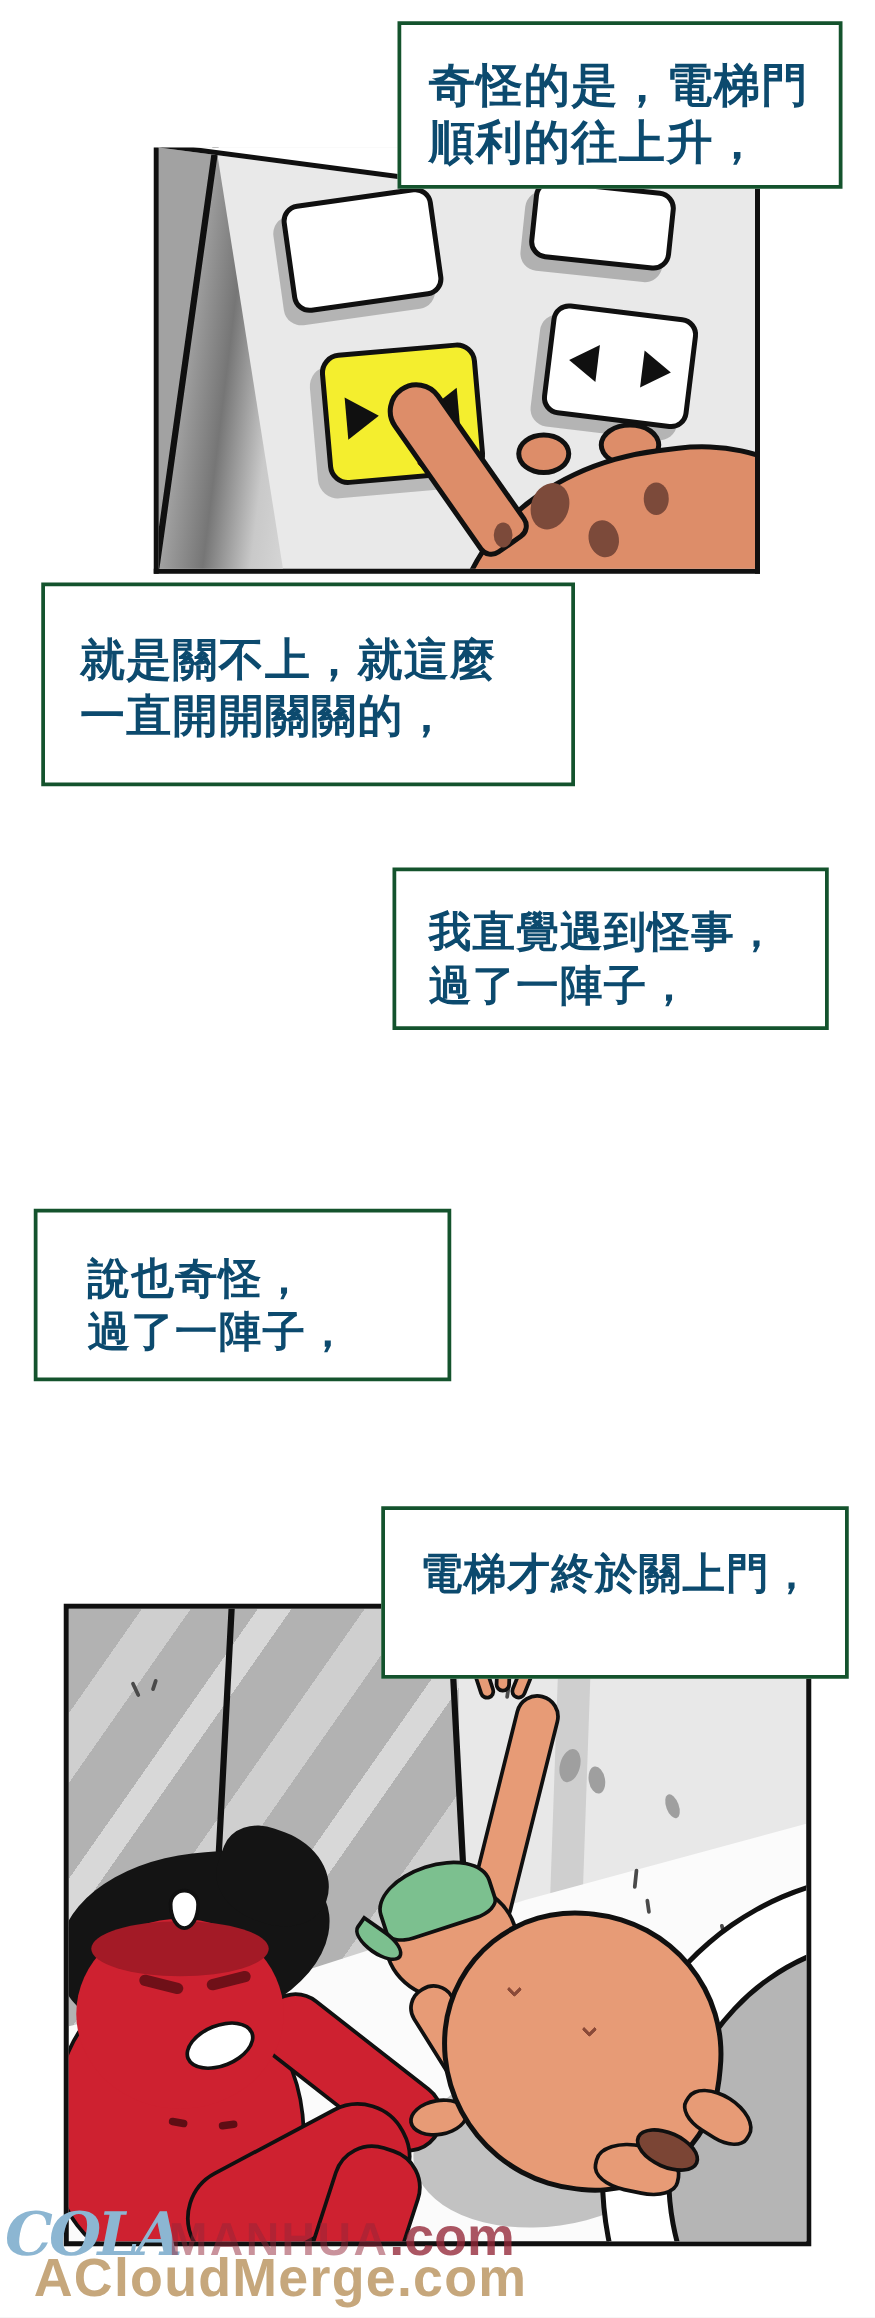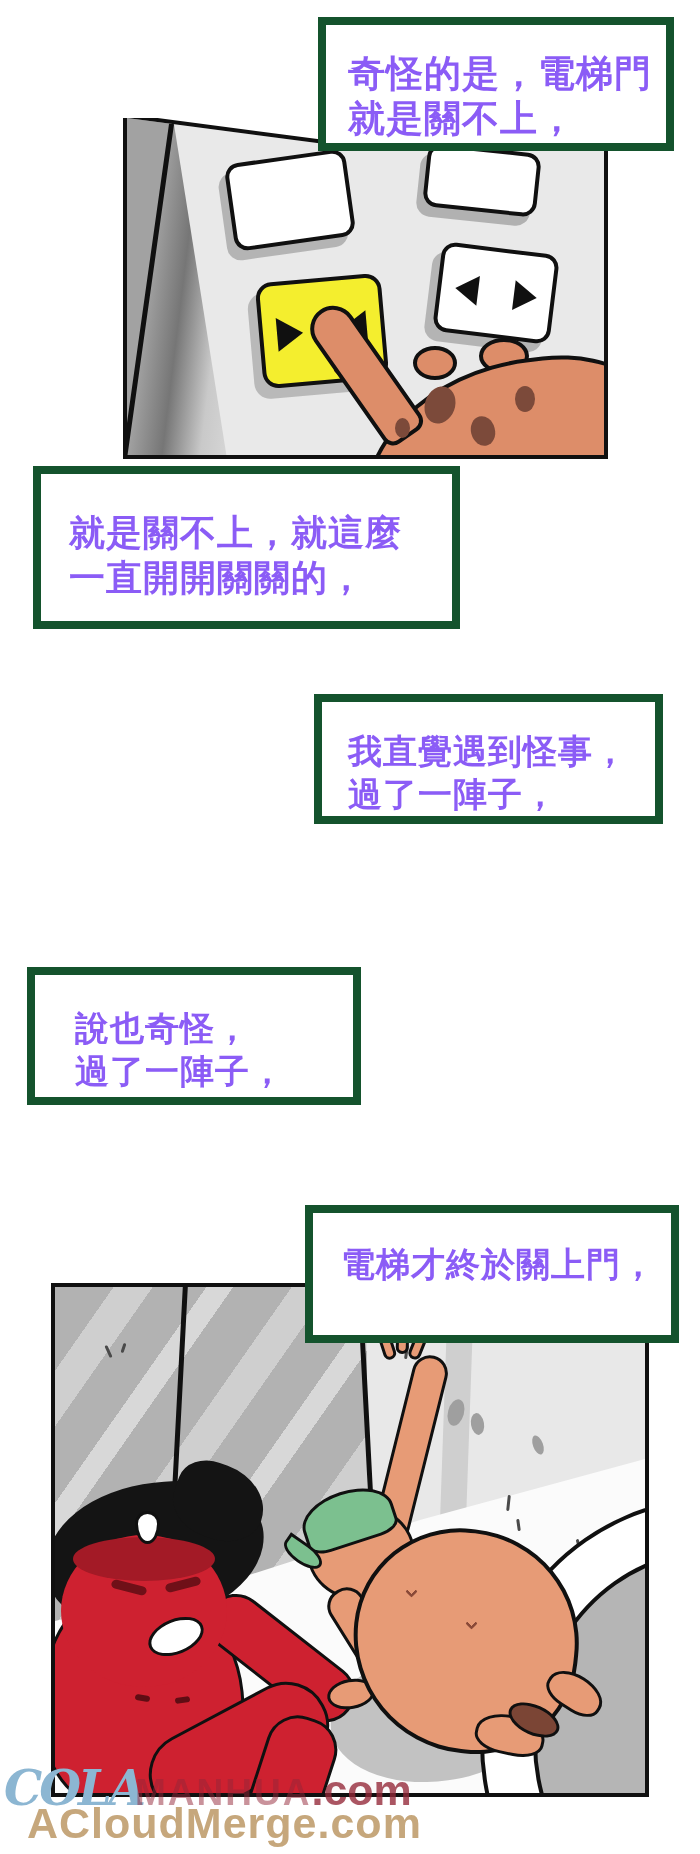--- a/index.html
+++ b/index.html
@@ -5,22 +5,22 @@
   * { margin:0; padding:0; box-sizing:border-box; }
   html,body { background:#ffffff; }
   .page {
     position:relative; width:700px; height:1854px; margin:0 auto;
     background:#ffffff; overflow:hidden; outline:1px solid #dcdcdc;
     font-family:"Liberation Sans","DejaVu Sans",sans-serif;
   }
 
   
   .cap {
-    position:absolute; background:#ffffff; border:8px solid #14532d;
-    color:#8b5cf6; font-weight:700; z-index:5; letter-spacing:1px;
+    position:absolute; background:#ffffff; border:3px solid #14532d;
+    color:#0c4a6e; font-weight:700; z-index:5; letter-spacing:1px;
   }
   .cap .ln { white-space:nowrap; }
   .cap1 { left:318px; top:17px;  width:356px; height:134px; padding:26px 0 0 22px; font-size:37px; line-height:1.22; }
   .cap2 { left:33px;  top:466px; width:427px; height:163px; padding:36px 0 0 28px; font-size:36px; line-height:1.25; }
   .cap3 { left:314px; top:694px; width:349px; height:130px; padding:28px 0 0 26px; font-size:34px; line-height:1.25; }
   .cap4 { left:27px;  top:967px; width:334px; height:138px; padding:32px 0 0 40px; font-size:34px; line-height:1.25; }
   .cap5 { left:305px; top:1205px;width:374px; height:138px; padding:30px 0 0 28px; font-size:34px; line-height:1.25; z-index:6; }
 
   
   .panel1 {
@@ -128,21 +128,21 @@
   .wm-dotcom { font-weight:800; font-size:43px; color:rgba(148,38,55,.78); }
   .wm2 { position:absolute; left:7px; top:1799px; z-index:10; font-weight:800; font-size:43px; color:#c6a77c; letter-spacing:1px; white-space:nowrap;margin-left:20px; }
 </style>
 </head>
 <body>
 
 <div class="page">
 
   <div class="cap cap1">
     <div class="ln">奇怪的是，電梯門</div>
-    <div class="ln">就是關不上，</div>
+    <div class="ln">順利的往上升，</div>
   </div>
 
   <div class="panel1">
     <div class="p1-wall"></div>
     <div class="p1-seam"></div>
     <div class="p1-slantcover"></div>
     <div class="mark" style="left:150px;top:208px;width:3px;height:13px;transform:rotate(-20deg);"></div>
     <div class="mark" style="left:162px;top:225px;width:3px;height:11px;transform:rotate(15deg);"></div>
     <div class="mark" style="left:352px;top:128px;width:3px;height:13px;transform:rotate(-12deg);"></div>
     <div class="mark" style="left:364px;top:133px;width:3px;height:10px;transform:rotate(25deg);"></div>

